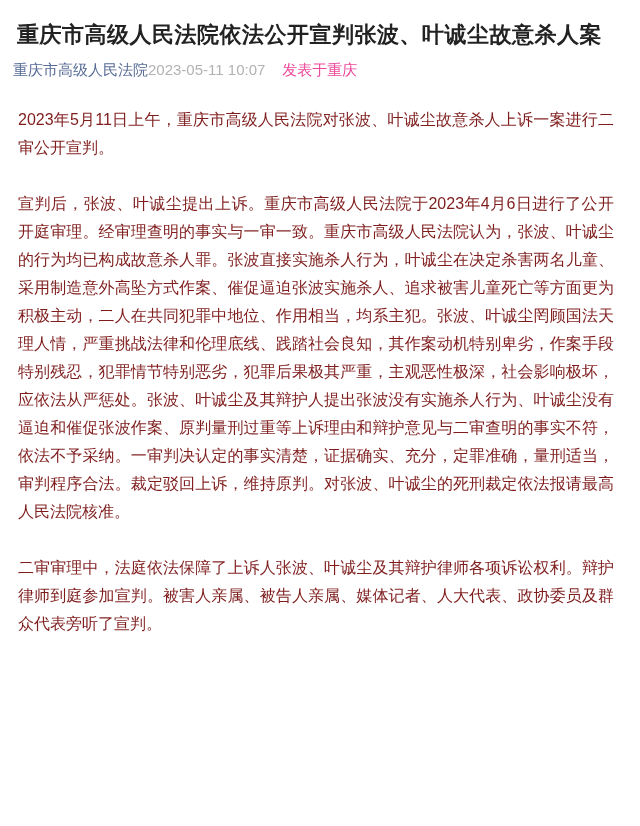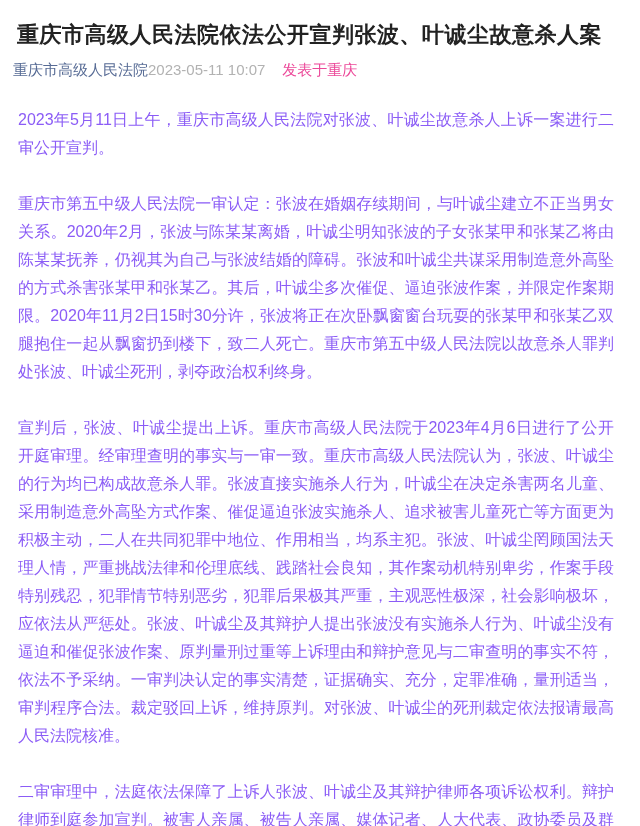--- a/index.html
+++ b/index.html
@@ -46,37 +46,36 @@
   .meta .loc {
     color: #ec4899;
   }
   .content {
     padding: 26px 18px 0 18px;
   }
   .content p {
     margin: 0 8px 28px 0;
     font-size: 16px;
     line-height: 28px;
-    color: #8b5cf6;
+    color: #7f1d1d;
     text-align: justify;
     text-justify: inter-ideograph;
     word-break: break-all;
   }
 </style>
 </head>
 <body>
 
 <div class="page">
 
   <h1 class="title">重庆市高级人民法院依法公开宣判张波、叶诚尘故意杀人案</h1>
 
   <div class="meta">
     <a class="account">重庆市高级人民法院</a><span class="time">2023-05-11 10:07</span><span class="loc">发表于重庆</span>
   </div>
 
   <div class="content">
     <p>2023年5月11日上午，重庆市高级人民法院对张波、叶诚尘故意杀人上诉一案进行二审公开宣判。</p>
-    <p>重庆市第五中级人民法院一审认定：张波在婚姻存续期间，与叶诚尘建立不正当男女关系。2020年2月，张波与陈某某离婚，叶诚尘明知张波的子女张某甲和张某乙将由陈某某抚养，仍视其为自己与张波结婚的障碍。张波和叶诚尘共谋采用制造意外高坠的方式杀害张某甲和张某乙。其后，叶诚尘多次催促、逼迫张波作案，并限定作案期限。2020年11月2日15时30分许，张波将正在次卧飘窗窗台玩耍的张某甲和张某乙双腿抱住一起从飘窗扔到楼下，致二人死亡。重庆市第五中级人民法院以故意杀人罪判处张波、叶诚尘死刑，剥夺政治权利终身。</p>
     <p>宣判后，张波、叶诚尘提出上诉。重庆市高级人民法院于2023年4月6日进行了公开开庭审理。经审理查明的事实与一审一致。重庆市高级人民法院认为，张波、叶诚尘的行为均已构成故意杀人罪。张波直接实施杀人行为，叶诚尘在决定杀害两名儿童、采用制造意外高坠方式作案、催促逼迫张波实施杀人、追求被害儿童死亡等方面更为积极主动，二人在共同犯罪中地位、作用相当，均系主犯。张波、叶诚尘罔顾国法天理人情，严重挑战法律和伦理底线、践踏社会良知，其作案动机特别卑劣，作案手段特别残忍，犯罪情节特别恶劣，犯罪后果极其严重，主观恶性极深，社会影响极坏，应依法从严惩处。张波、叶诚尘及其辩护人提出张波没有实施杀人行为、叶诚尘没有逼迫和催促张波作案、原判量刑过重等上诉理由和辩护意见与二审查明的事实不符，依法不予采纳。一审判决认定的事实清楚，证据确实、充分，定罪准确，量刑适当，审判程序合法。裁定驳回上诉，维持原判。对张波、叶诚尘的死刑裁定依法报请最高人民法院核准。</p>
     <p>二审审理中，法庭依法保障了上诉人张波、叶诚尘及其辩护律师各项诉讼权利。辩护律师到庭参加宣判。被害人亲属、被告人亲属、媒体记者、人大代表、政协委员及群众代表旁听了宣判。</p>
   </div>
 
 </div>
 
 </body></html>

